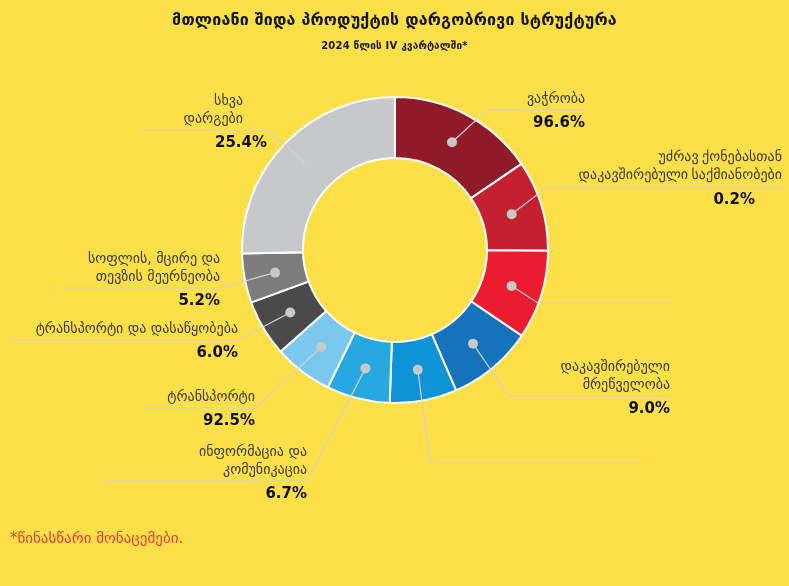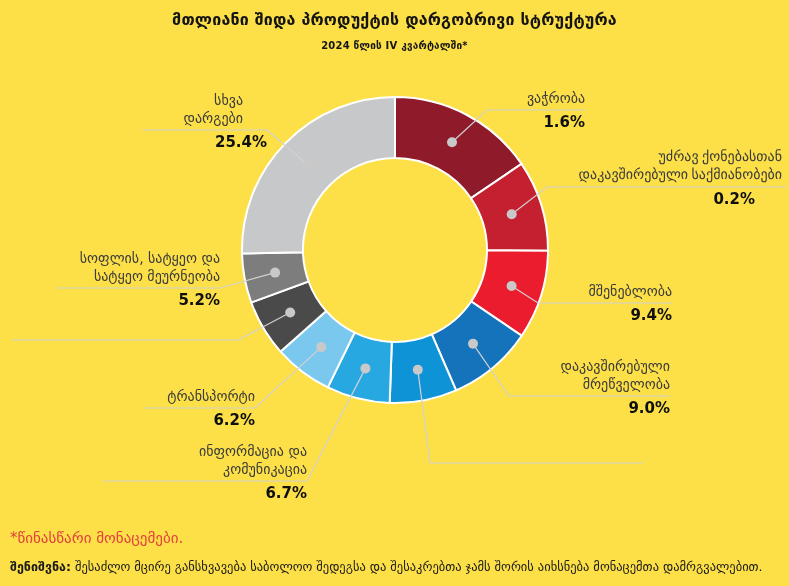--- a/index.html
+++ b/index.html
@@ -80,50 +80,47 @@
         <circle cx="365.4" cy="368.4" r="5" fill="#C9C9C9"></circle>
         <circle cx="321.2" cy="347.1" r="5" fill="#C9C9C9"></circle>
         <circle cx="290.2" cy="312.5" r="5" fill="#C9C9C9"></circle>
         <circle cx="275.1" cy="272.6" r="5" fill="#C9C9C9"></circle>
         <circle cx="307.7" cy="164.8" r="5" fill="#C9C9C9"></circle>
       </g>
   </svg>
 
   <div class="lbl lbl-r lbl-0" style="top:110px;right:204px;width:98px;">
     <div class="lbl-name">ვაჭრობა</div>
-    <div class="lbl-pct">1.6%</div>
+    <div class="lbl-pct">96.6%</div>
   </div>
   <div class="lbl lbl-r lbl-1" style="top:187px;right:3px;width:239px;">
     <div class="lbl-name">უძრავ ქონებასთან დაკავშირებული საქმიანობები</div>
     <div class="lbl-pct">0.2%</div>
-  </div>
-  <div class="lbl lbl-r lbl-2" style="top:303px;right:117px;width:134px;">
-    <div class="lbl-name">მშენებლობა</div>
-    <div class="lbl-pct">9.4%</div>
   </div>
   <div class="lbl lbl-r lbl-3" style="top:396px;right:119px;width:161px;">
     <div class="lbl-name">დაკავშირებული მრეწველობა</div>
     <div class="lbl-pct">9.0%</div>
   </div>
 
   <div class="lbl lbl-l lbl-5" style="top:481px;left:103px;width:204px;">
     <div class="lbl-name">ინფორმაცია და კომუნიკაცია</div>
     <div class="lbl-pct">6.7%</div>
   </div>
   <div class="lbl lbl-l lbl-6" style="top:408px;left:143px;width:112px;">
     <div class="lbl-name">ტრანსპორტი</div>
-    <div class="lbl-pct">6.2%</div>
+    <div class="lbl-pct">92.5%</div>
+  </div>
+  <div class="lbl lbl-l lbl-7" style="top:340px;left:12px;width:226px;">
+    <div class="lbl-name">ტრანსპორტი და დასაწყობება</div>
+    <div class="lbl-pct">6.0%</div>
   </div>
   <div class="lbl lbl-l lbl-8" style="top:288px;left:57px;width:163px;">
-    <div class="lbl-name">სოფლის, სატყეო და სატყეო მეურნეობა</div>
+    <div class="lbl-name">სოფლის, მცირე და თევზის მეურნეობა</div>
     <div class="lbl-pct">5.2%</div>
   </div>
   <div class="lbl lbl-l lbl-9" style="top:130px;left:143px;width:124px;">
     <div class="lbl-name">სხვა დარგები</div>
     <div class="lbl-pct">25.4%</div>
   </div>
 
   <div class="footnote">*წინასწარი მონაცემები.</div>
-  <div class="note">
-    <b>შენიშვნა:</b><span> შესაძლო მცირე განსხვავება საბოლოო შედეგსა და შესაკრებთა ჯამს შორის აიხსნება მონაცემთა დამრგვალებით.</span>
-  </div>
 
 </div>
 
 </body></html>

